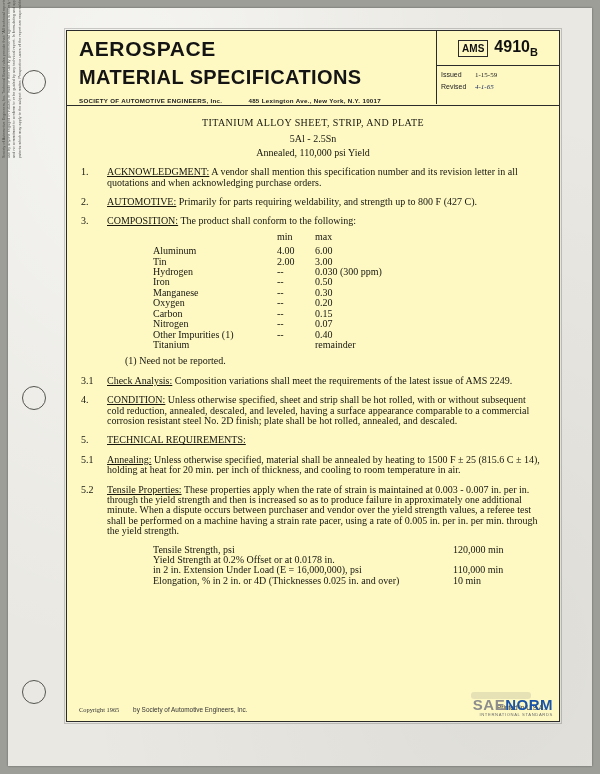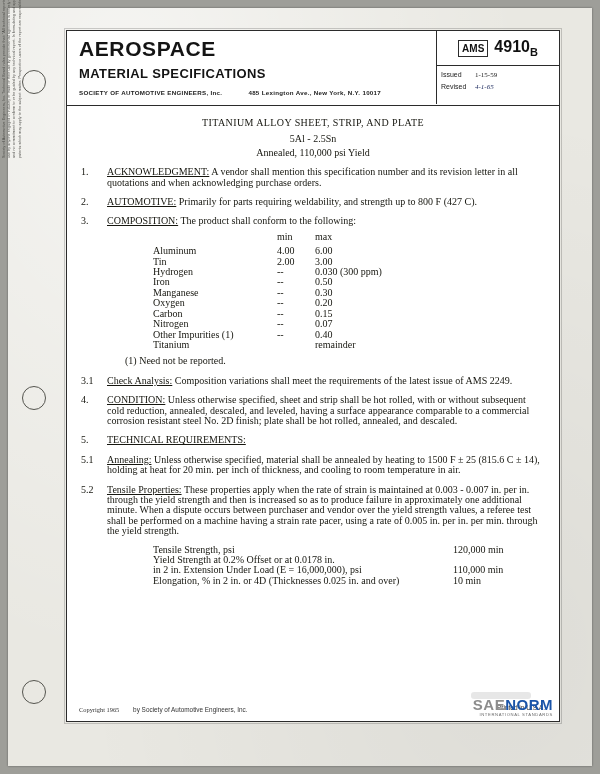--- a/index.html
+++ b/index.html
@@ -18,21 +18,21 @@
   .page:before{
     content:"";position:absolute;inset:0;
     background:
       radial-gradient(ellipse at 20% 10%, rgba(255,255,255,.55), rgba(255,255,255,0) 60%),
       radial-gradient(ellipse at 85% 85%, rgba(0,0,0,.05), rgba(0,0,0,0) 60%);
     pointer-events:none;
   }
   .frame{
     position:absolute;left:58px;top:22px;width:492px;height:690px;
     border:1px solid #2b2b2b;
-    background:#ffffff;
+    background:#fef9c3;
   }
   .frame:after{
     content:"";position:absolute;left:-3px;top:-3px;right:-3px;bottom:-3px;
     border:1px solid rgba(0,0,0,.18);
     pointer-events:none;
   }
   
   .hole{
     position:absolute;left:14px;width:22px;height:22px;border:1px solid #55554f;
     border-radius:50%;background:transparent;
@@ -54,21 +54,21 @@
   .hdr{
     position:relative;height:74px;border-bottom:1px solid #2b2b2b;
   }
   .hdr-left{position:absolute;left:12px;top:6px;}
   .aero{
     font-family:"Liberation Sans", sans-serif;
     font-weight:bold;font-size:21px;letter-spacing:.6px;color:#141414;
   }
   .matspec{
     font-family:"Liberation Sans", sans-serif;
-    font-weight:bold;font-size:13px;letter-spacing:.4px;color:#141414;margin-top:5px;
+    font-weight:bold;font-size:20px;letter-spacing:.4px;color:#141414;margin-top:5px;
   }
   .soc{
     margin-top:8px;font-family:"Liberation Sans", sans-serif;
     font-size:6.2px;font-weight:bold;letter-spacing:.3px;color:#222;
   }
   .soc .addr{margin-left:24px;font-weight:bold;}
   .hdr-box{
     position:absolute;right:0;top:0;width:122px;height:73px;
     border-left:1px solid #2b2b2b;
   }

